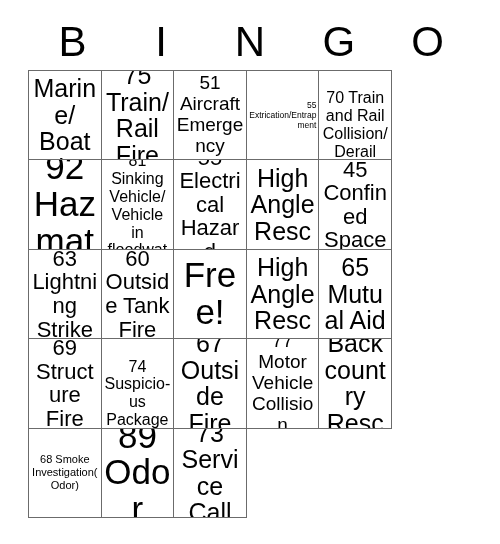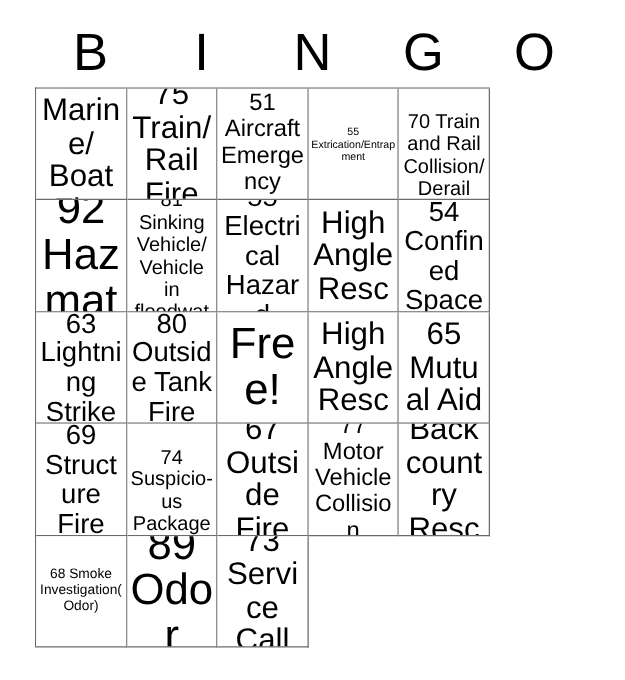--- a/index.html
+++ b/index.html
@@ -72,21 +72,21 @@
     overflow-wrap: break-word;
     hyphens: manual;
   }
   
   .fs-xxl { font-size: 35px; line-height: 1.05; }
   .fs-xl  { font-size: 25px; line-height: 1.06; }
   .fs-lg  { font-size: 22px; line-height: 1.07; }
   .fs-md  { font-size: 19px; line-height: 1.1; }
   .fs-sm  { font-size: 16px; line-height: 1.12; margin-top: 20px; }
   .fs-xs  { font-size: 11px; line-height: 1.18; }
-  .fs-xxs { font-size: 8.5px; line-height: 1.2; }
+  .fs-xxs { font-size: 8.5px; line-height: 1.2; text-align: right; }
 </style>
 </head>
 <body>
 
 <div id="card">
 
   <div id="header-row">
     <div class="header-letter">B</div>
     <div class="header-letter">I</div>
     <div class="header-letter">N</div>
@@ -116,27 +116,27 @@
       <div class="cell">
         <span class="cell-text fs-sm">81 Sinking Vehicle/ Vehicle in floodwater</span>
       </div>
       <div class="cell">
         <span class="cell-text fs-lg">55 Electrical Hazard</span>
       </div>
       <div class="cell">
         <span class="cell-text fs-xl">62 High Angle Rescue</span>
       </div>
       <div class="cell">
-        <span class="cell-text fs-lg">54 Confined Space</span>
+        <span class="cell-text fs-lg">45 Confined Space</span>
       </div>
       <div class="cell">
         <span class="cell-text fs-lg">63 Lightning Strike</span>
       </div>
       <div class="cell">
-        <span class="cell-text fs-lg">80 Outside Tank Fire</span>
+        <span class="cell-text fs-lg">60 Outside Tank Fire</span>
       </div>
       <div class="cell">
         <span class="cell-text fs-xxl">Free!</span>
       </div>
       <div class="cell">
         <span class="cell-text fs-xl">62 High Angle Rescue</span>
       </div>
       <div class="cell">
         <span class="cell-text fs-xl">65 Mutual Aid</span>
       </div>

